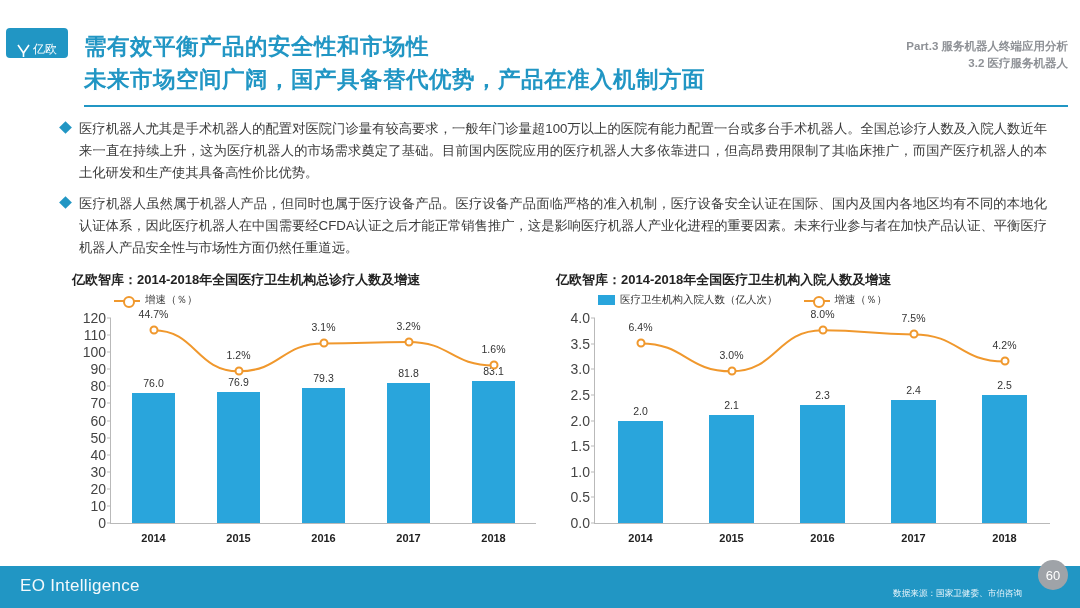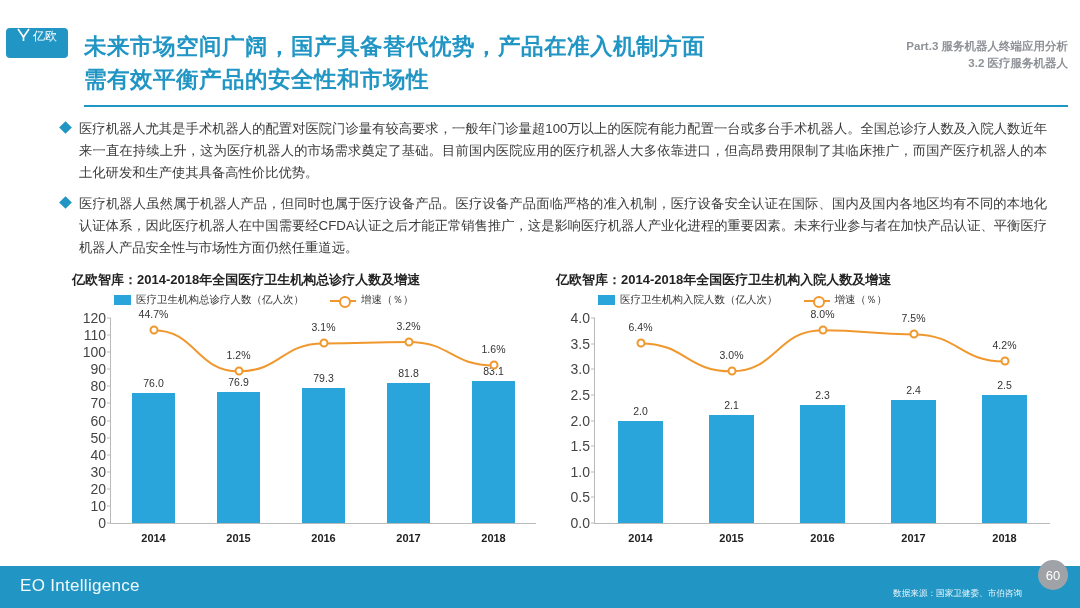--- a/index.html
+++ b/index.html
@@ -11,21 +11,21 @@
     position: relative;
     overflow: hidden;
     color: #333;
   }
   
   .logo-badge {
     position: absolute; left: 6px; top: 28px;
     width: 62px; height: 30px;
     background: #2196c4;
     border-radius: 4px;
-    display: flex; align-items: flex-start; justify-content: center;
+    display: flex; align-items: flex-end; justify-content: center;
     gap: 3px;
   }
   .logo-mark {
     width: 13px; height: 14px; position: relative;
   }
   .logo-mark svg { display: block; }
   .logo-text {
     color: #fff; font-size: 12px; letter-spacing: 0px;
   }
   .title-block {
@@ -150,22 +150,22 @@
   <span class="logo-mark">
     <svg width="13" height="14" viewBox="0 0 13 14">
       <path d="M1 1 L6.5 9 L12 1" fill="none" stroke="#ffffff" stroke-width="1.6"></path>
       <path d="M6.5 9 L6.5 13" fill="none" stroke="#ffffff" stroke-width="1.6"></path>
     </svg>
   </span>
   <span class="logo-text">亿欧</span>
 </div>
 
 <div class="title-block">
+  <div class="title-line">需有效平衡产品的安全性和市场性</div>
   <div class="title-line">未来市场空间广阔，国产具备替代优势，产品在准入机制方面</div>
-  <div class="title-line">需有效平衡产品的安全性和市场性</div>
 </div>
 
 <div class="header-right">
   <div>Part.3 服务机器人终端应用分析</div>
   <div>3.2 医疗服务机器人</div>
 </div>
 <div class="title-rule"></div>
 
 <div class="bullets">
   <div class="bullet">
@@ -174,24 +174,20 @@
   </div>
   <div class="bullet">
     <div class="bullet-dia"></div>
     <div class="bullet-text">医疗机器人虽然属于机器人产品，但同时也属于医疗设备产品。医疗设备产品面临严格的准入机制，医疗设备安全认证在国际、国内及国内各地区均有不同的本地化认证体系，因此医疗机器人在中国需要经CFDA认证之后才能正常销售推广，这是影响医疗机器人产业化进程的重要因素。未来行业参与者在加快产品认证、平衡医疗机器人产品安全性与市场性方面仍然任重道远。</div>
   </div>
 </div>
 
 <div class="chart-wrap chart-left">
   <div class="chart-title">亿欧智库：2014-2018年全国医疗卫生机构总诊疗人数及增速</div>
   <div class="legend">
-    <div class="legend-item">
-      <span class="legend-swatch-bar"></span>
-      <span>医疗卫生机构总诊疗人数（亿人次）</span>
-    </div>
     <div class="legend-item">
       <span class="legend-swatch-line"></span>
       <span>增速（％）</span>
     </div>
   </div>
   <div class="plot">
     <div class="plot-inner" id="plot0">
         <div class="ytick" style="top: 205px;">0</div>
         <div class="ytick-mark" style="top: 205px;"></div>
         <div class="ytick" style="top: 187.917px;">10</div>

